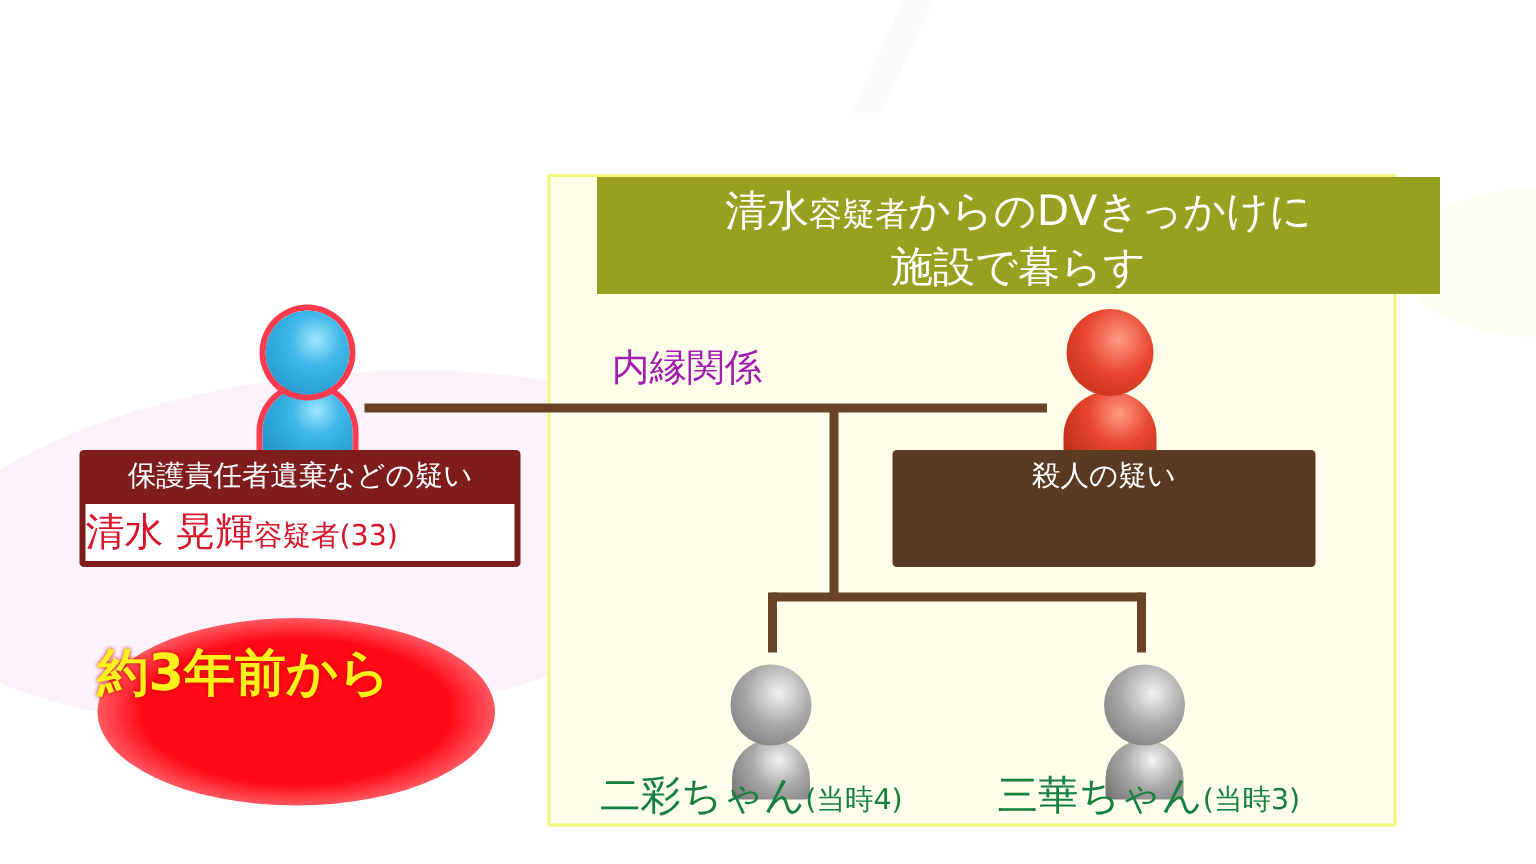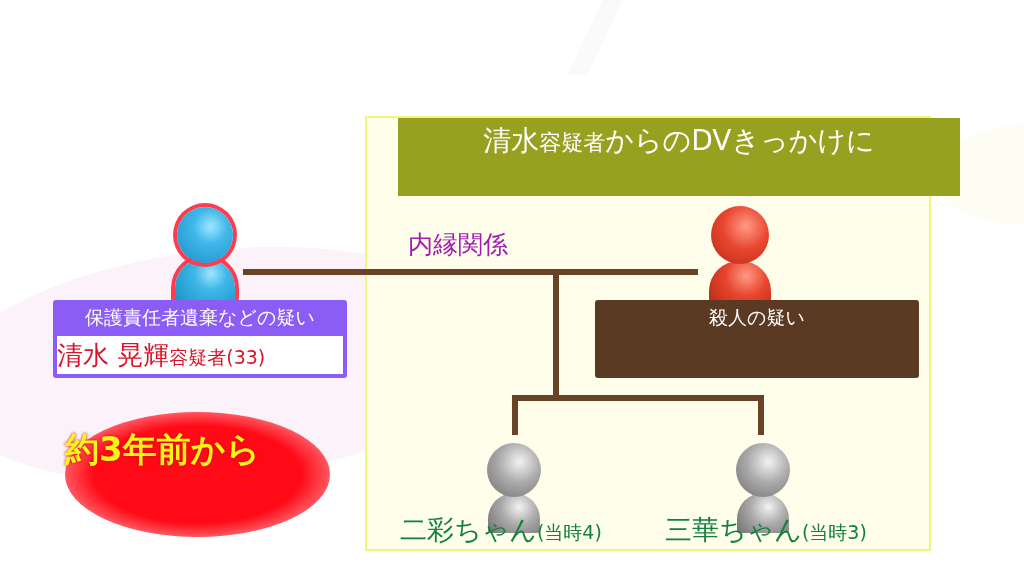--- a/index.html
+++ b/index.html
@@ -15,39 +15,40 @@
   .fig{position:absolute;}
   .fig .head{position:absolute;border-radius:50%;}
   .fig .body{position:absolute;border-radius:30px 30px 4px 4px;}
   .blue .head,.blue .body{background:radial-gradient(circle at 60% 35%,#9fe6ff 0%,#3fb7e8 35%,#1a8fc4 100%);box-shadow:0 0 0 4px #ff3b4f;}
   .red .head,.red .body{background:radial-gradient(circle at 60% 35%,#ff9a86 0%,#e8452e 45%,#b92b18 100%);}
   .grey .head,.grey .body{background:radial-gradient(circle at 60% 35%,#f2f2f2 0%,#a9a9a9 45%,#6f6f6f 100%);}
   .card{position:absolute;box-sizing:border-box;border-radius:3px;}
   .card .ch{height:34px;line-height:34px;text-align:center;color:#fff;font-size:19px;}
   .card .cb{position:absolute;left:4px;right:4px;bottom:4px;top:36px;background:#fff;text-align:left;font-size:26px;line-height:38px;}
   .card .cb .suf{font-size:19px;}
-  .card.red-card{background:#8b5cf6;}
+  .card.red-card{background:#7f1d1d;}
   .card.red-card .cb{color:#d8142a;}
   .card.brown-card{background:#5a3a22;}
   .card.brown-card .cb{color:#4a3020;}
   .callout{position:absolute;left:65px;top:412px;width:265px;height:125px;border-radius:50%;background:radial-gradient(ellipse at center,#ff0a16 0%,#ff0a16 55%,#ff5d66 72%,rgba(255,255,255,0) 100%);}
   .callout-text{position:absolute;left:65px;top:427px;width:265px;text-align:left;color:#fff21a;font-weight:bold;font-size:34px;line-height:44px;text-shadow:0 0 3px #c00;}
   .child-label{position:absolute;top:512px;font-size:27px;color:#15803d;background:rgba(254,254,234,0.0);}
   .child-label .suf{font-size:19px;}
 </style>
 </head>
 <body>
 
 <div class="bg-swoosh"></div>
 <div class="bg-swoosh2"></div>
 <div class="bg-slash"></div>
 
 <div class="panel">
   <div class="panel-head">
     <div><span>清水</span><span class="sm">容疑者</span><span>からのDVきっかけに</span></div>
+    <div>施設で暮らす</div>
   </div>
 </div>
 
 <div class="rel-label">内縁関係</div>
 
 <div class="line" style="left:243px;top:269px;width:455px;height:6px;"></div>
 <div class="line" style="left:553px;top:272px;width:6px;height:128px;"></div>
 <div class="line" style="left:512px;top:395px;width:252px;height:6px;border-radius:3px 3px 0 0;"></div>
 <div class="line" style="left:512px;top:395px;width:6px;height:40px;"></div>
 <div class="line" style="left:758px;top:395px;width:6px;height:40px;"></div>
@@ -69,21 +70,21 @@
 <div class="fig grey" style="left:733px;top:443px;width:60px;height:90px;">
   <div class="body" style="left:4px;top:50px;width:52px;height:40px;"></div>
   <div class="head" style="left:3px;top:0;width:54px;height:54px;"></div>
 </div>
 
 <div class="card red-card" style="left:53px;top:300px;width:294px;height:78px;">
   <div class="ch">保護責任者遺棄などの疑い</div>
   <div class="cb"><span>清水 晃輝</span><span class="suf">容疑者(33)</span></div>
 </div>
 
-<div class="card brown-card" style="left:595px;top:300px;width:324px;height:78px;">
+<div class="card brown-card" style="left:595px;top:300px;width:282px;height:78px;">
   <div class="ch">殺人の疑い</div>
 </div>
 
 <div class="child-label" style="left:400px;">
   <span>二彩ちゃん</span><span class="suf">(当時4)</span>
 </div>
 <div class="child-label" style="left:665px;">
   <span>三華ちゃん</span><span class="suf">(当時3)</span>
 </div>
 

